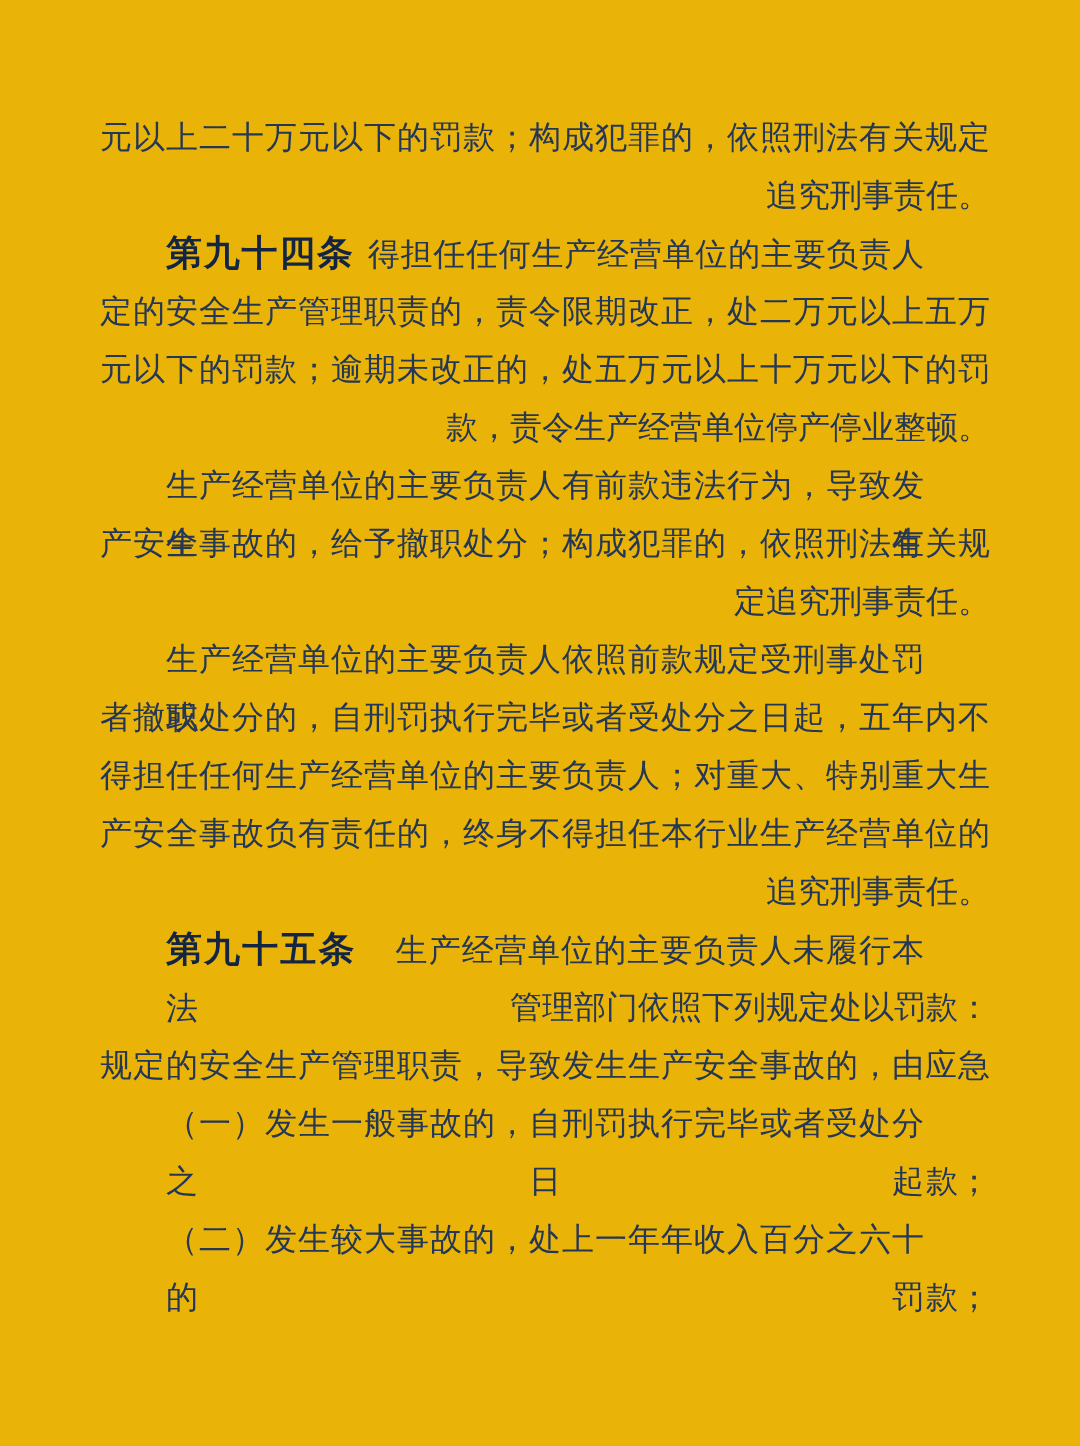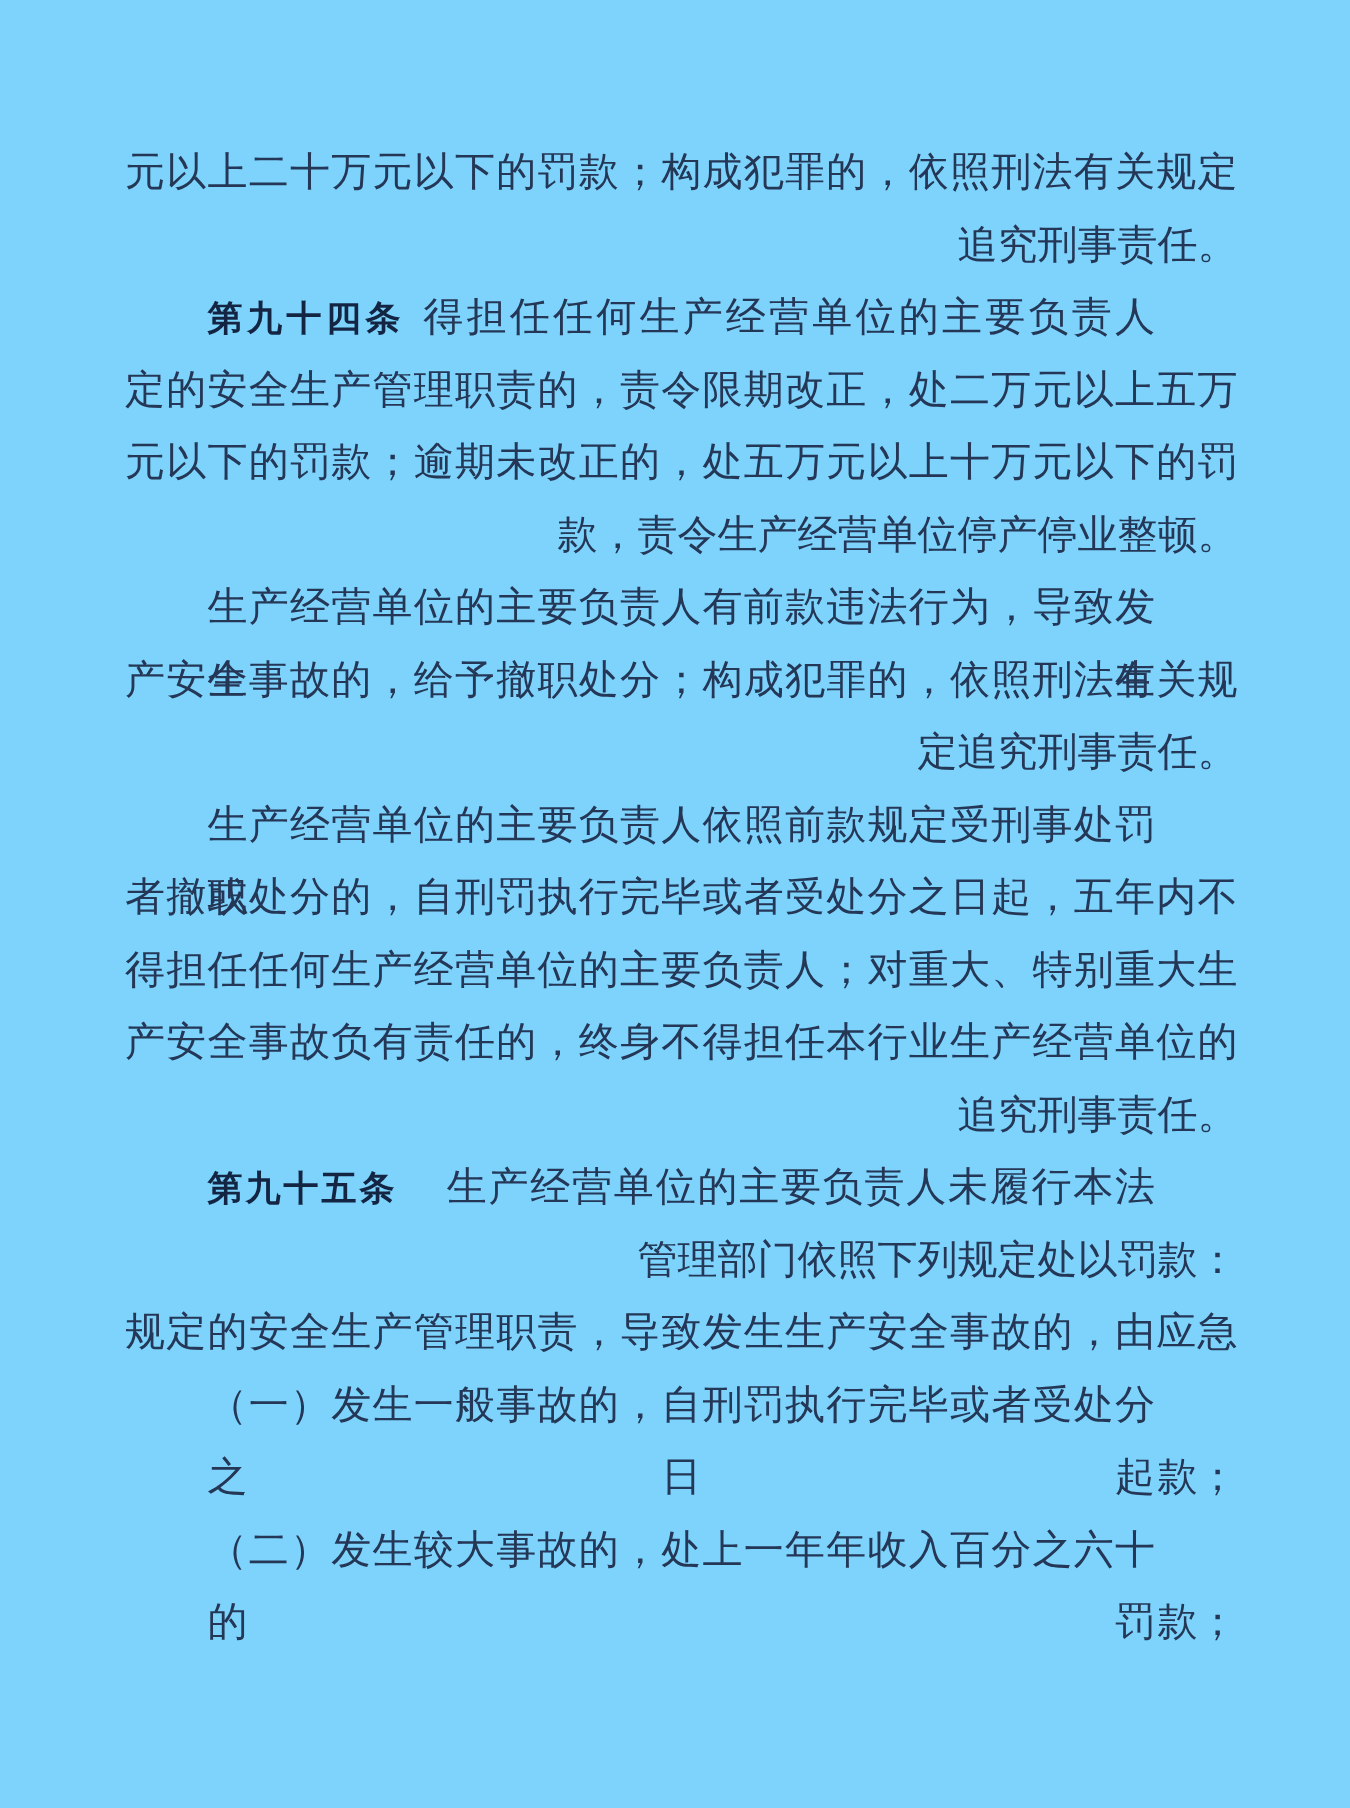--- a/index.html
+++ b/index.html
@@ -4,21 +4,21 @@
 <style>
   html, body {
     margin: 0;
     padding: 0;
     background: #ffffff;
   }
   .page {
     position: relative;
     width: 1080px;
     height: 1446px;
-    background: #7dd3fc;
+    background: #eab308;
     overflow: hidden;
     font-family: "Liberation Serif", "DejaVu Serif", serif;
   }
   .text-block {
     position: absolute;
     top: 108px;
     left: 100px;
     width: 890px;
   }
   .line {
@@ -39,21 +39,21 @@
   .line.indent {
     padding-left: 66px;
     width: 824px;
   }
   .seg {
     font-family: "Liberation Serif", "DejaVu Serif", serif;
   }
   .seg.bold {
     font-family: "Liberation Sans", "DejaVu Sans", sans-serif;
     font-weight: 700;
-    font-size: 28px;
+    font-size: 36px;
     color: #132543;
     letter-spacing: 1px;
   }
   .gap-sm {
     display: inline-block;
     width: 12px;
   }
   .gap-lg {
     display: inline-block;
     width: 38px;

